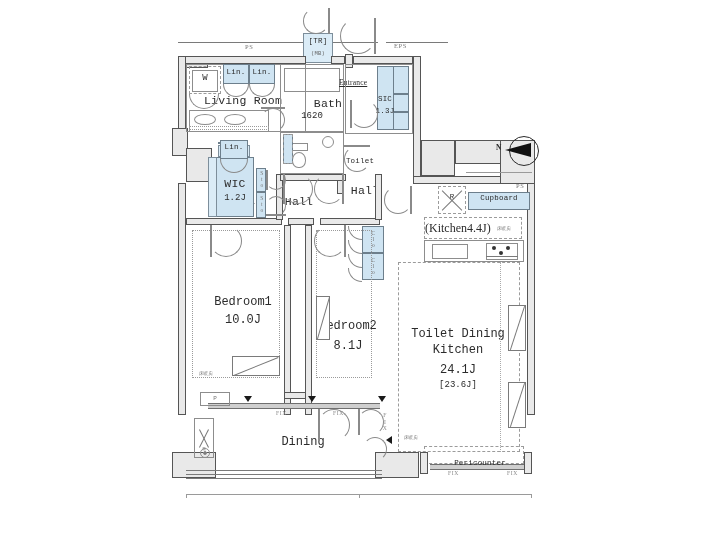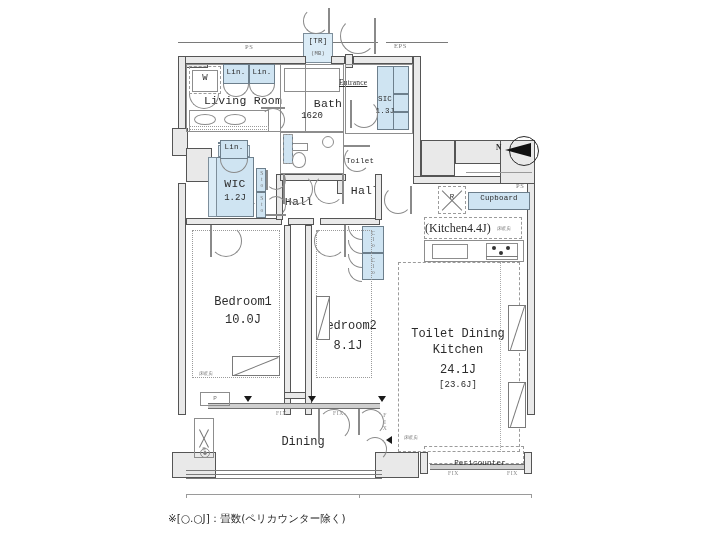--- a/index.html
+++ b/index.html
@@ -304,15 +304,14 @@
   <div class="needle" style="left:505px;top:143px;"></div>
   <div class="lbl t-xs" style="left:496px;top:144px;font-weight:bold;">N</div>
 
   <div class="scalebar" style="left:466px;top:172px;width:66px;"></div>
 
   <div class="scalebar" style="left:186px;top:494px;width:346px;"></div>
   <div class="scaletick" style="left:186px;top:494px;"></div>
   <div class="scaletick" style="left:359px;top:494px;"></div>
   <div class="scaletick" style="left:531px;top:494px;"></div>
 
-  <div class="footnote jp" style="left:168px;top:512px;">※[○.○J]：畳数(ペリカウンター除く)</div>
 
 </div>
 
 </body></html>

